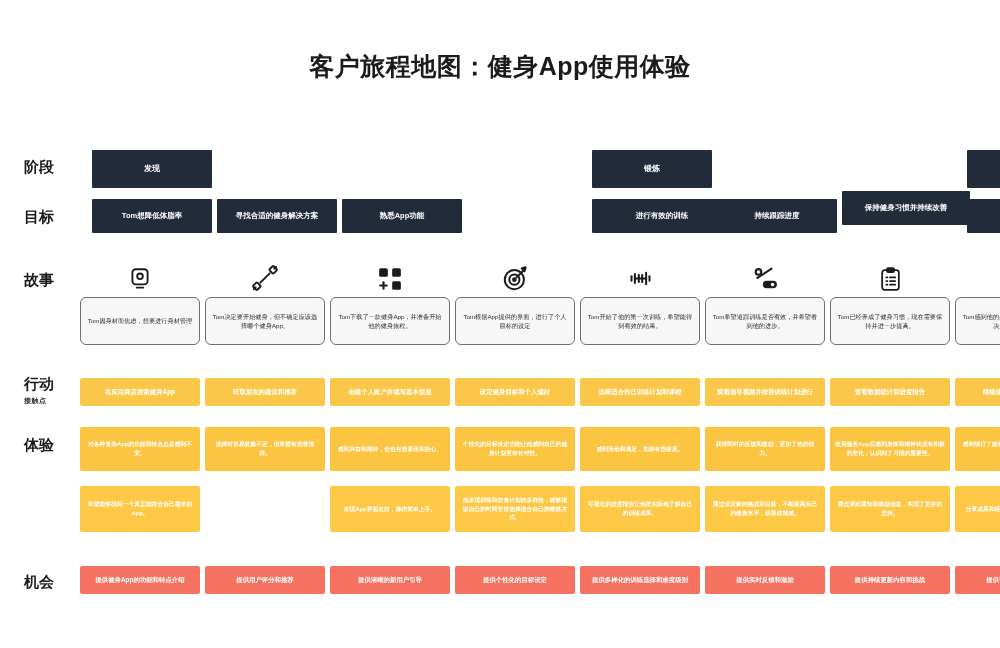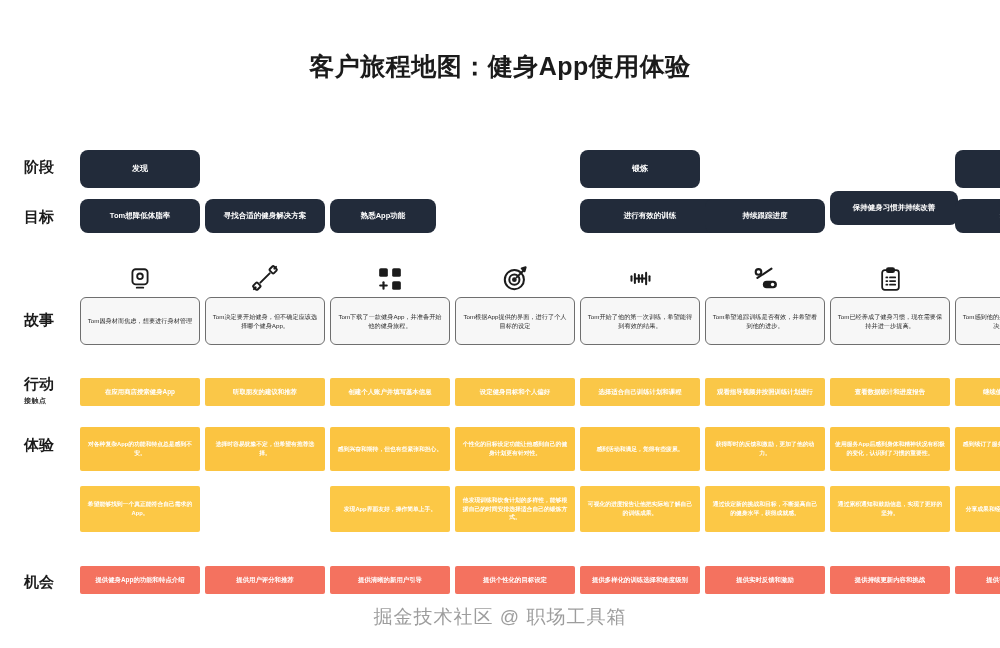--- a/index.html
+++ b/index.html
@@ -30,28 +30,29 @@
     display: block; font-size: 7px; font-weight: bold; color: #333;
     margin-top: 2px; letter-spacing: .5px;
   }
 
   .cell { position: absolute; }
 
   
   .darkbox {
     background: #222b3a;
     color: #ffffff;
-    border-radius: 8px;
+    border-radius: 1px;
     display: flex; align-items: center; justify-content: center;
     text-align: right;
     font-size: 7.5px;
     font-weight: bold;
     line-height: 1.25;
     padding: 2px 4px;
     overflow: hidden;
+    margin-left: 12px;
   }
   .stagebox { height: 38px; font-size: 8px; }
   .goalbox  { height: 34px; }
 
   
   .storycard {
     background: #f7f7f7;
     border: 1px solid #6f6f6f;
     border-radius: 6px;
     display: flex; align-items: center; justify-content: center;
@@ -131,35 +132,35 @@
 <body>
 
 <div class="page">
 
   <div class="title">客户旅程地图：健身App使用体验</div>
 
   <div class="grid">
 
     <div class="rowlabel" style="top:158px;">阶段</div>
     <div class="rowlabel" style="top:208px;">目标</div>
-    <div class="rowlabel" style="top:271px;margin-top:40px;">故事</div>
+    <div class="rowlabel" style="top:271px;">故事</div>
     <div class="rowlabel" style="top:367px;margin-top:8px;">
       <span>行动</span>
       <span class="sub">接触点</span>
     </div>
     <div class="rowlabel" style="top:436px;">体验</div>
     <div class="rowlabel" style="top:573px;">机会</div>
 
     <div class="cell darkbox stagebox" style="left:80px;  top:150px; width:120px;">发现</div>
     <div class="cell darkbox stagebox" style="left:580px; top:150px; width:120px;">锻炼</div>
     <div class="cell darkbox stagebox" style="left:955px; top:150px; width:120px;"></div>
 
     <div class="cell darkbox goalbox" style="left:80px;  top:199px; width:120px;">Tom想降低体脂率</div>
     <div class="cell darkbox goalbox" style="left:205px; top:199px; width:120px;">寻找合适的健身解决方案</div>
-    <div class="cell darkbox goalbox" style="left:330px; top:199px; width:106px;">熟悉App功能</div>
+    <div class="cell darkbox goalbox" style="left:330px; top:199px; width:120px;">熟悉App功能</div>
     <div class="cell darkbox goalbox" style="left:580px; top:199px; width:140px;">进行有效的训练</div>
     <div class="cell darkbox goalbox" style="left:705px; top:199px; width:120px;">持续跟踪进度</div>
     <div class="cell darkbox goalbox" style="left:830px; top:191px; width:128px;">保持健身习惯并持续改善</div>
     <div class="cell darkbox goalbox" style="left:955px; top:199px; width:120px;">继续订阅</div>
 
     <div class="cell storyicon" style="left:80px;  top:258px; width:120px;">
       <svg width="26" height="26" viewBox="0 0 24 24" fill="none" stroke="#1b1b1b" stroke-width="1.7" stroke-linecap="round" stroke-linejoin="round">
         <rect x="5" y="3" width="14" height="14" rx="3"></rect>
         <circle cx="12" cy="9.5" r="2.6"></circle>
         <line x1="9" y1="20" x2="15" y2="20"></line>
@@ -267,14 +268,13 @@
     <div class="cell coralbox oppbox" style="left:205px; top:566px; width:120px;">提供用户评分和推荐</div>
     <div class="cell coralbox oppbox" style="left:330px; top:566px; width:120px;">提供清晰的新用户引导</div>
     <div class="cell coralbox oppbox" style="left:455px; top:566px; width:120px;">提供个性化的目标设定</div>
     <div class="cell coralbox oppbox" style="left:580px; top:566px; width:120px;">提供多样化的训练选择和难度级别</div>
     <div class="cell coralbox oppbox" style="left:705px; top:566px; width:120px;">提供实时反馈和激励</div>
     <div class="cell coralbox oppbox" style="left:830px; top:566px; width:120px;">提供持续更新内容和挑战</div>
     <div class="cell coralbox oppbox" style="left:955px; top:566px; width:120px;">提供引导和社区分享</div>
 
   </div>
 
-  <div class="watermark">掘金技术社区 @ 职场工具箱</div>
 </div>
 
 </body></html>

